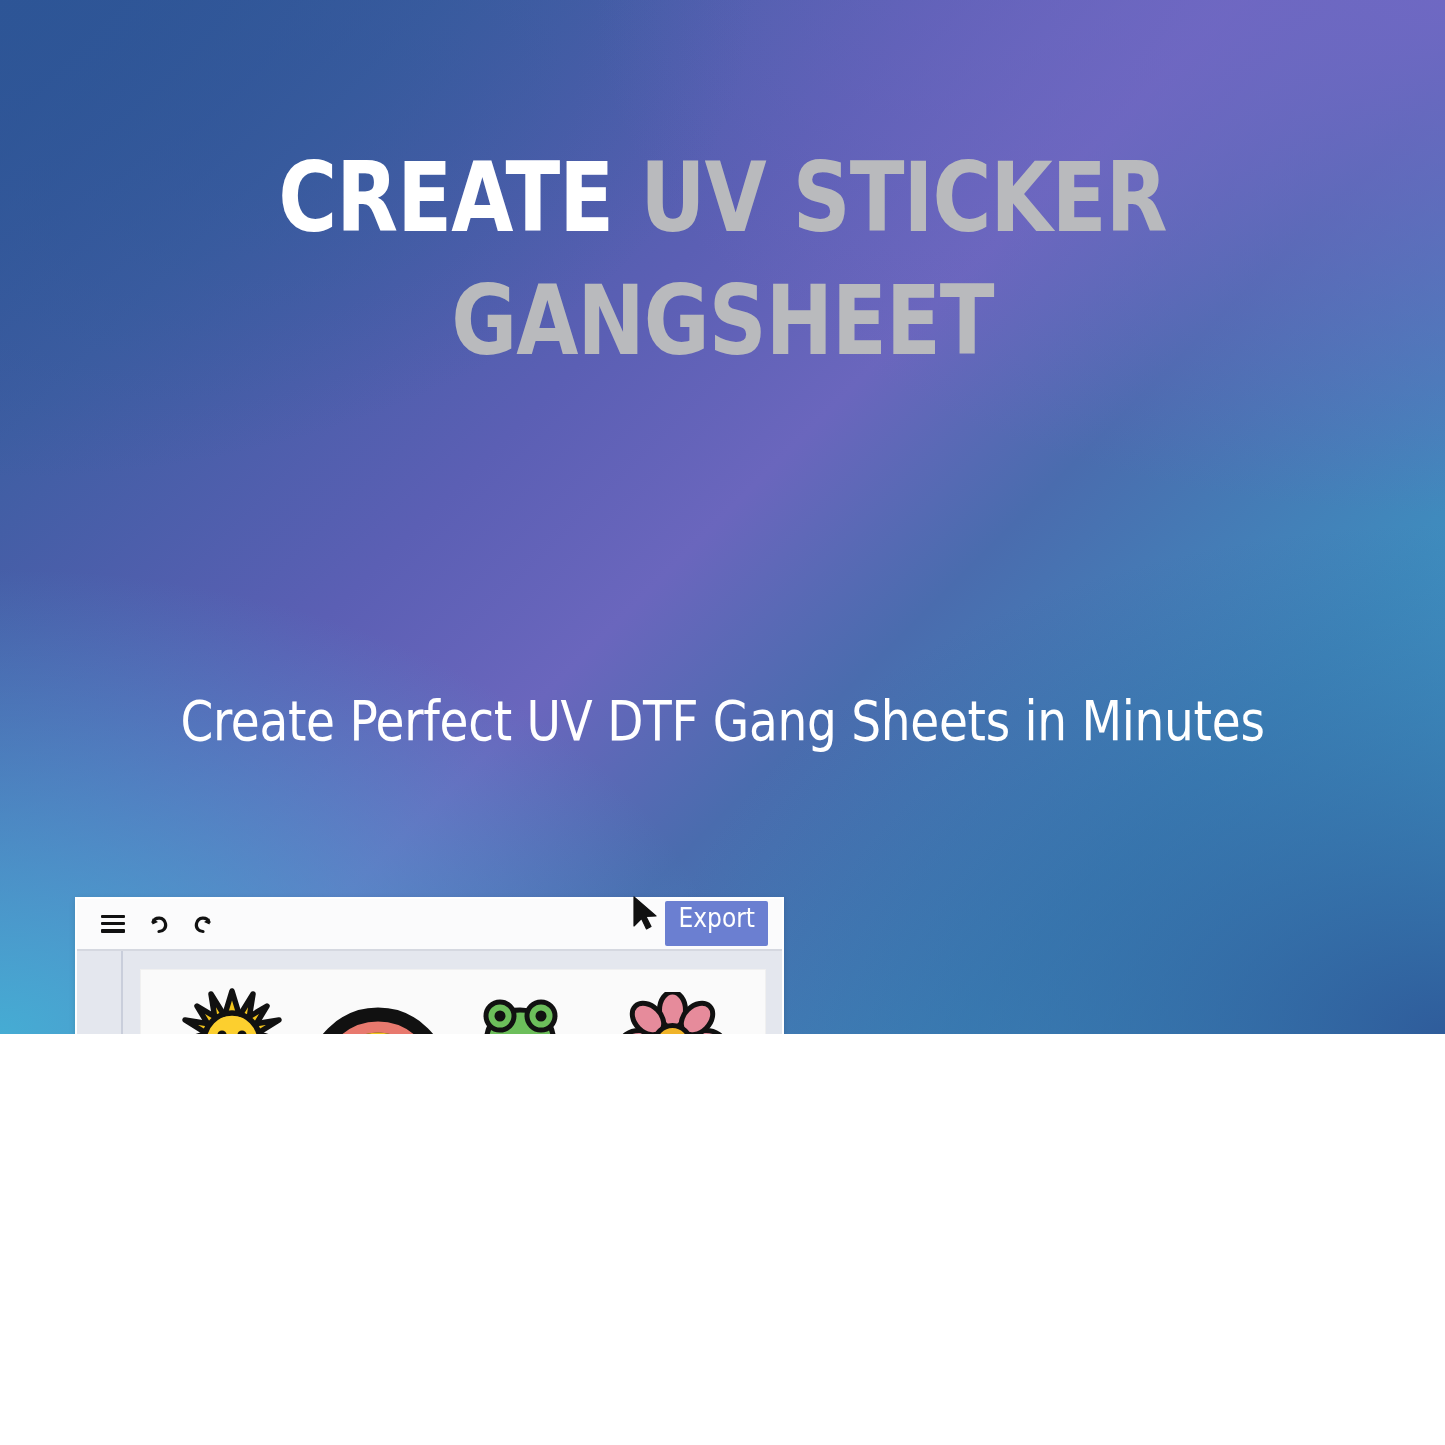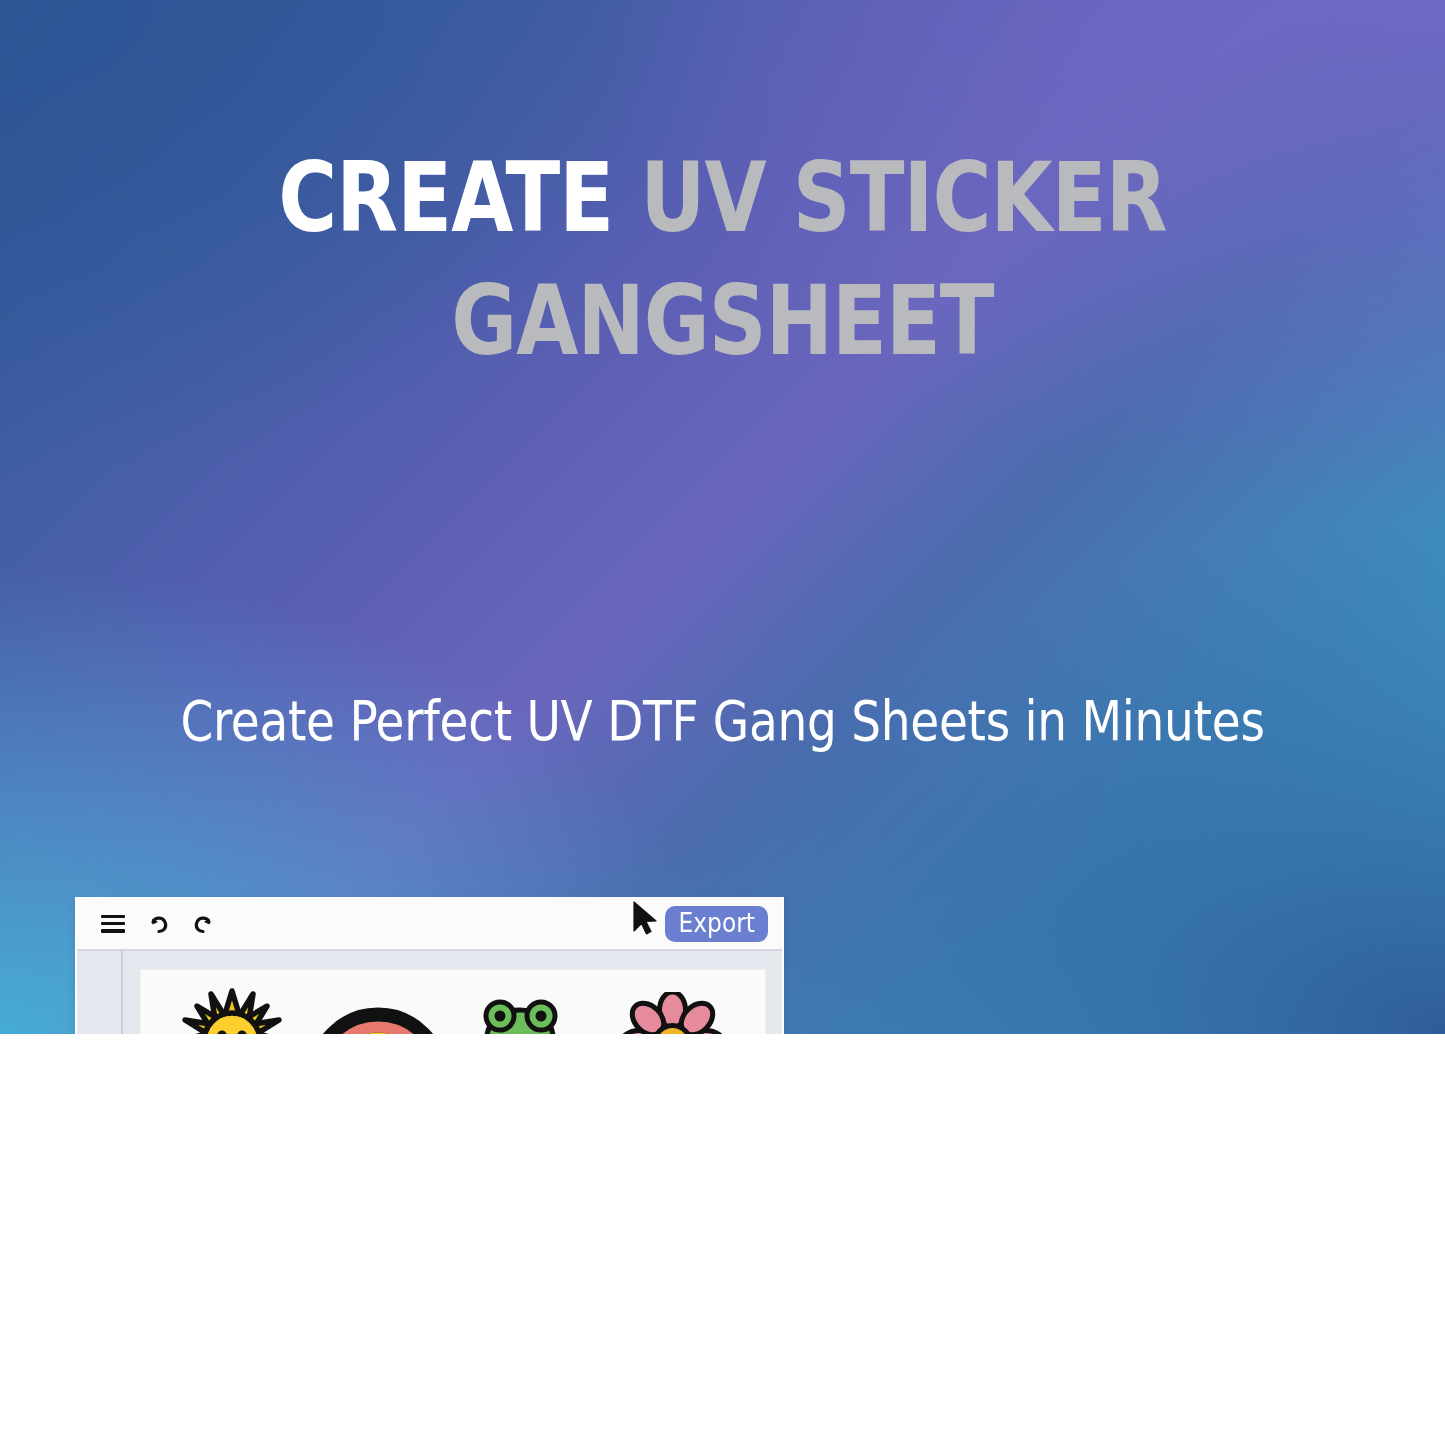--- a/index.html
+++ b/index.html
@@ -90,24 +90,24 @@
 
   .icon-btn { display: inline-flex; align-items: center; justify-content: center; cursor: pointer; }
   .hamburger { width: 24px; height: 18px; display:flex; flex-direction:column; justify-content:space-between; }
   .hamburger i { display:block; height: 3.4px; background:#111; border-radius:1px; }
 
   .export-wrap { position: relative; display: flex; align-items: center; }
   .cursor-arrow { position: absolute; left: -34px; top: -6px; width: 30px; height: 36px; }
   .export-btn {
     background: #6b7fd1;
     color: #ffffff;
-    border: none; border-radius: 10px;
+    border: none; border-radius: 2px;
     font-family: "DejaVu Sans Condensed", "Liberation Sans Narrow", "Liberation Sans", sans-serif;
     font-size: 26px; font-weight: 400;
-    padding: 3px 13px 5px 13px;
+    padding: 3px 13px 14px 13px;
     cursor: pointer;
     line-height: 1.08;
   }
 
   .app-body { flex: 1 1 auto; display: flex; min-height: 0; }
   .left-rail {
     width: 46px; background: #e4e7ee;
     border-right: 2px solid #c9cedb;
     flex: 0 0 auto;
   }

